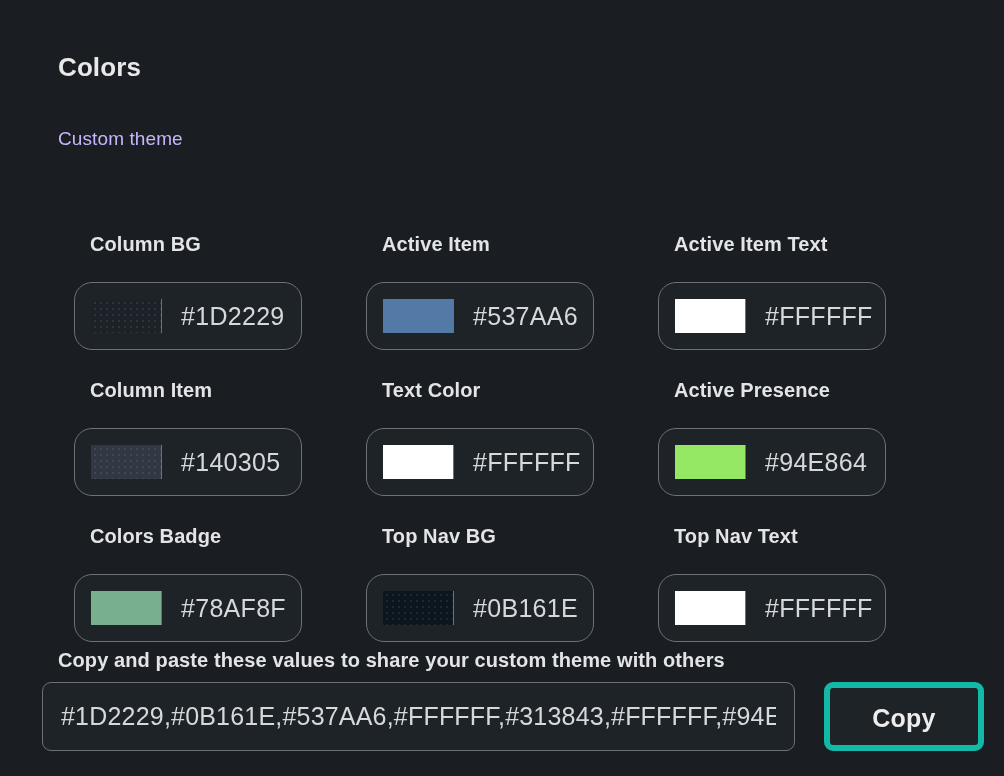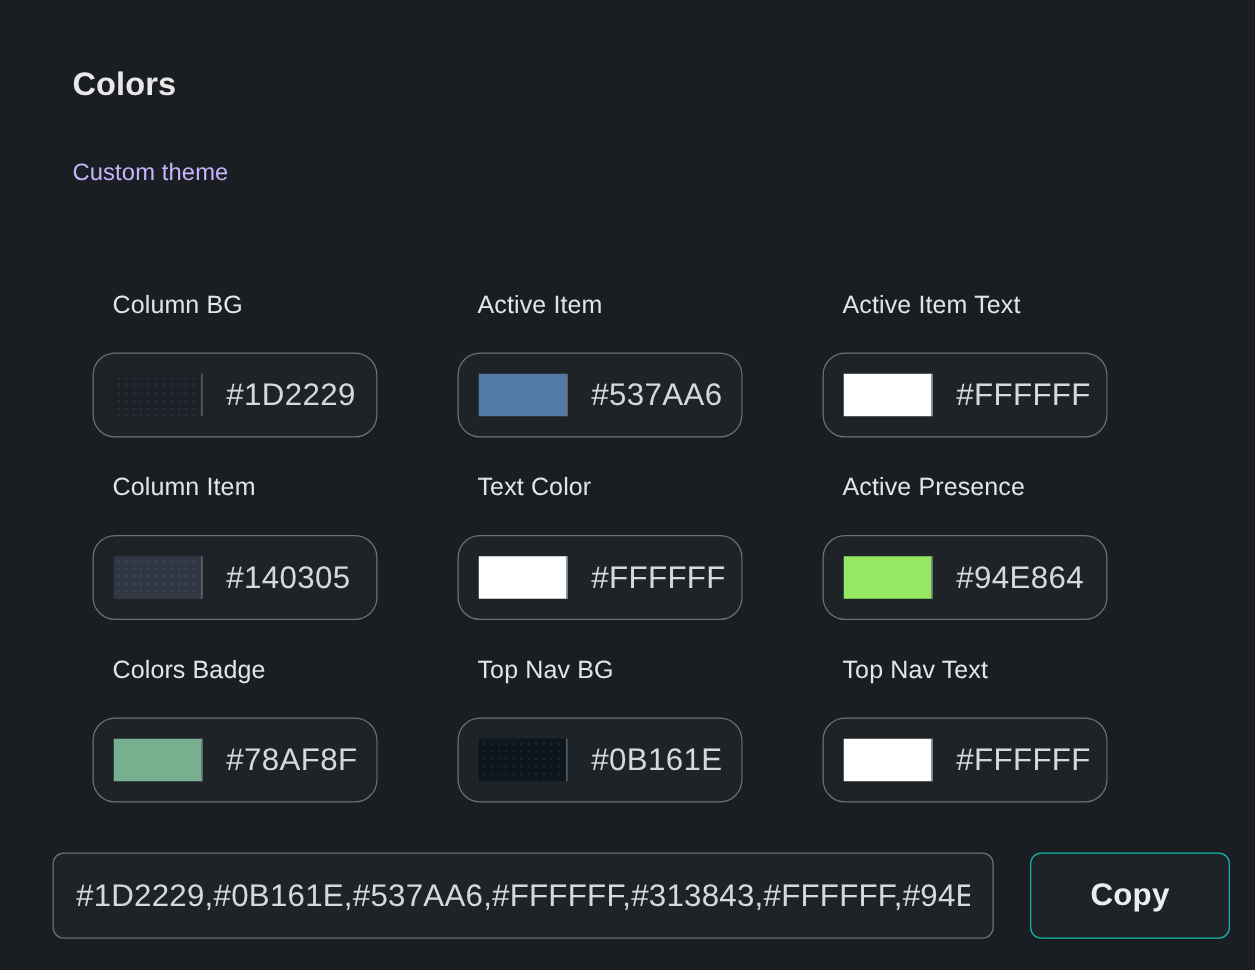--- a/index.html
+++ b/index.html
@@ -61,21 +61,21 @@
   .color-field {
     position: absolute;
     width: 260px;
   }
   .color-field.col-0 { left: 0px; }
   .color-field.col-1 { left: 292px; }
   .color-field.col-2 { left: 584px; }
 
   .field-label {
     font-size: 20px;
-    font-weight: 400;
+    font-weight: 700;
     color: #e2e4e6;
     line-height: 24px;
     margin-bottom: 10px;
     white-space: nowrap;
     letter-spacing: 0.1px;
   }
 
   .field-box {
     position: relative;
     display: flex;
@@ -146,21 +146,21 @@
     padding: 0 18px;
     outline: none;
   }
 
   .copy-button {
     position: absolute;
     left: 824px;
     top: 682px;
     width: 160px;
     height: 69px;
-    border: 1px solid #14b8a6;
+    border: 6px solid #14b8a6;
     border-radius: 9px;
     background: #1e2328;
     color: #ededed;
     font-family: "Liberation Sans", sans-serif;
     font-size: 25px;
     font-weight: 700;
     letter-spacing: 0.2px;
     cursor: pointer;
   }
 </style>
@@ -248,18 +248,19 @@
         <div class="field-label">Top Nav Text</div>
         <div class="field-box">
           <div class="swatch" style="background: rgb(255, 255, 255);"></div>
           <div class="hex-value">#FFFFFF</div>
         </div>
       </div>
     </div>
 
   </div>
 
+  <div class="share-label">Copy and paste these values to share your custom theme with others</div>
 
   <input class="share-input" type="text" value="#1D2229,#0B161E,#537AA6,#FFFFFF,#313843,#FFFFFF,#94E864,#78AF8F" style="">
 
   <button class="copy-button">Copy</button>
 
 </div>
 
 </body></html>

